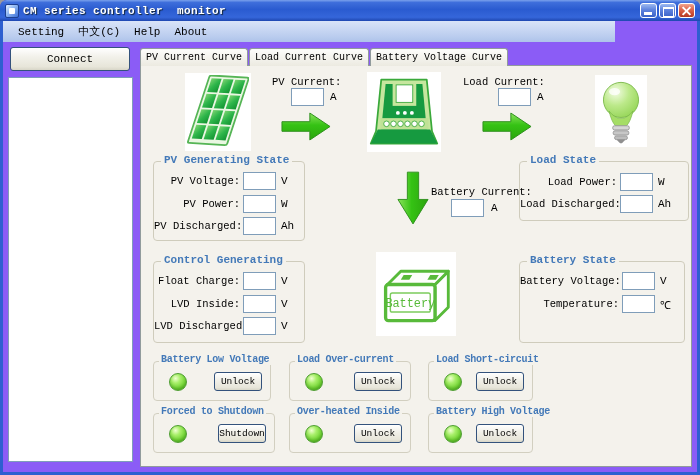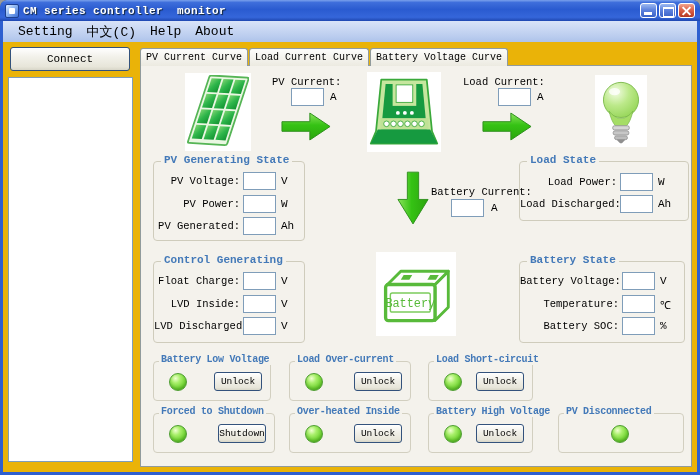--- a/index.html
+++ b/index.html
@@ -1,20 +1,20 @@
 <!DOCTYPE html>
 <html><head>
 <meta charset="utf-8">
 <style>
   html,body{margin:0;padding:0;background:#9a9a9a;}
   *{box-sizing:border-box;}
   .window{
     position:relative;width:700px;height:475px;
     font-family:"Liberation Mono","DejaVu Sans Mono",monospace;
-    background:#eab308;border-radius:7px 7px 0 0;overflow:hidden;
+    background:#8b5cf6;border-radius:7px 7px 0 0;overflow:hidden;
     box-shadow:inset 0 0 0 3px #2E5FD0;
   }
   
   .titlebar{
     position:absolute;left:0;top:0;width:700px;height:21px;
     background:linear-gradient(180deg,#7AA1EC 0%,#3E6EDB 12%,#2A5BD0 45%,#3566DA 82%,#1E47B0 100%);
     border-radius:7px 7px 0 0;display:flex;align-items:center;
   }
   .appicon{width:14px;height:14px;margin:0 4px 0 5px;border-radius:2px;
     background:linear-gradient(135deg,#E8F1FF 0%,#9EC2F5 35%,#3A6FD8 100%);
@@ -26,23 +26,23 @@
   .wbtn{width:17px;height:15px;border-radius:3px;border:1px solid #fff;position:relative;cursor:pointer;}
   .wbtn.min,.wbtn.max{background:linear-gradient(180deg,#9DB9F0 0%,#5E83DE 45%,#3A62C8 100%);}
   .wbtn.close{background:linear-gradient(180deg,#F0A58F 0%,#DE6A51 40%,#C94B33 75%,#B03A26 100%);}
   .wbtn.min:after{content:"";position:absolute;left:3px;bottom:2px;width:8px;height:3px;background:#fff;}
   .wbtn.max:after{content:"";position:absolute;left:3px;top:3px;width:9px;height:7px;border:1px solid #fff;border-top-width:2px;}
   .wbtn.close:before,.wbtn.close:after{content:"";position:absolute;left:2px;top:6px;width:11px;height:2px;background:#fff;}
   .wbtn.close:before{transform:rotate(45deg);}
   .wbtn.close:after{transform:rotate(-45deg);}
   
   .menubar{
-    position:absolute;left:3px;top:21px;width:694px;height:21px;
+    position:absolute;left:3px;top:21px;width:612px;height:21px;
     background:linear-gradient(180deg,#D9E4F8 0%,#BCCEEF 70%,#AEC3EA 100%);
-    display:flex;align-items:center;padding-left:8px;font-size:13px;color:#000;
+    display:flex;align-items:center;padding-left:8px;font-size:11px;color:#000;
   }
   .mitem{padding:2px 7px;cursor:default;}
   
   .connect{
     position:absolute;left:10px;top:47px;width:120px;height:24px;
     font:11px "Liberation Mono","DejaVu Sans Mono",monospace;
     background:linear-gradient(180deg,#FFFFFF 0%,#F2F1EA 40%,#E7E5D9 85%,#D8D6C8 100%);
     border:1px solid #33527C;border-radius:3px;cursor:pointer;
   }
   .listbox{
@@ -276,21 +276,21 @@
           <span class="glabel">PV Voltage:</span>
           <input class="vbox gbox" value="" style="">
           <span class="gunit">V</span>
         </div>
       <div class="grow r1">
           <span class="glabel">PV Power:</span>
           <input class="vbox gbox" value="" style="">
           <span class="gunit">W</span>
         </div>
       <div class="grow r2">
-          <span class="glabel">PV Generated:</span>
+          <span class="glabel">PV Discharged:</span>
           <input class="vbox gbox" value="" style="">
           <span class="gunit">Ah</span>
         </div>
     </div>
 
     <div class="group g-ls" style="left:378px;top:95px;width:170px;height:60px;">
       <div class="gtitle">Load State</div>
       <div class="grow r0">
           <span class="glabel">Load Power:</span>
           <input class="vbox gbox" value="" style="">
@@ -327,25 +327,20 @@
       <div class="grow r0">
           <span class="glabel">Battery Voltage:</span>
           <input class="vbox gbox" value="" style="">
           <span class="gunit">V</span>
         </div>
       <div class="grow r1">
           <span class="glabel">Temperature:</span>
           <input class="vbox gbox" value="" style="">
           <span class="gunit">℃</span>
         </div>
-      <div class="grow r2">
-          <span class="glabel">Battery SOC:</span>
-          <input class="vbox gbox" value="" style="">
-          <span class="gunit">%</span>
-        </div>
     </div>
 
     <div class="sgroup" style="left:12px;top:295px;width:118px;">
       <div class="stitle">Battery Low Voltage</div>
       <div class="led"></div>
       <button class="sbtn">Unlock</button>
     </div>
     <div class="sgroup" style="left:148px;top:295px;width:122px;">
       <div class="stitle">Load Over-current</div>
       <div class="led"></div>
@@ -365,19 +360,15 @@
     <div class="sgroup" style="left:148px;top:347px;width:122px;">
       <div class="stitle">Over-heated Inside</div>
       <div class="led"></div>
       <button class="sbtn">Unlock</button>
     </div>
     <div class="sgroup" style="left:287px;top:347px;width:105px;">
       <div class="stitle">Battery High Voltage</div>
       <div class="led"></div>
       <button class="sbtn">Unlock</button>
     </div>
-    <div class="sgroup noBtn" style="left:417px;top:347px;width:126px;">
-      <div class="stitle">PV Disconnected</div>
-      <div class="led"></div>
-    </div>
 
   </div>
 </div>
 
 </body></html>

